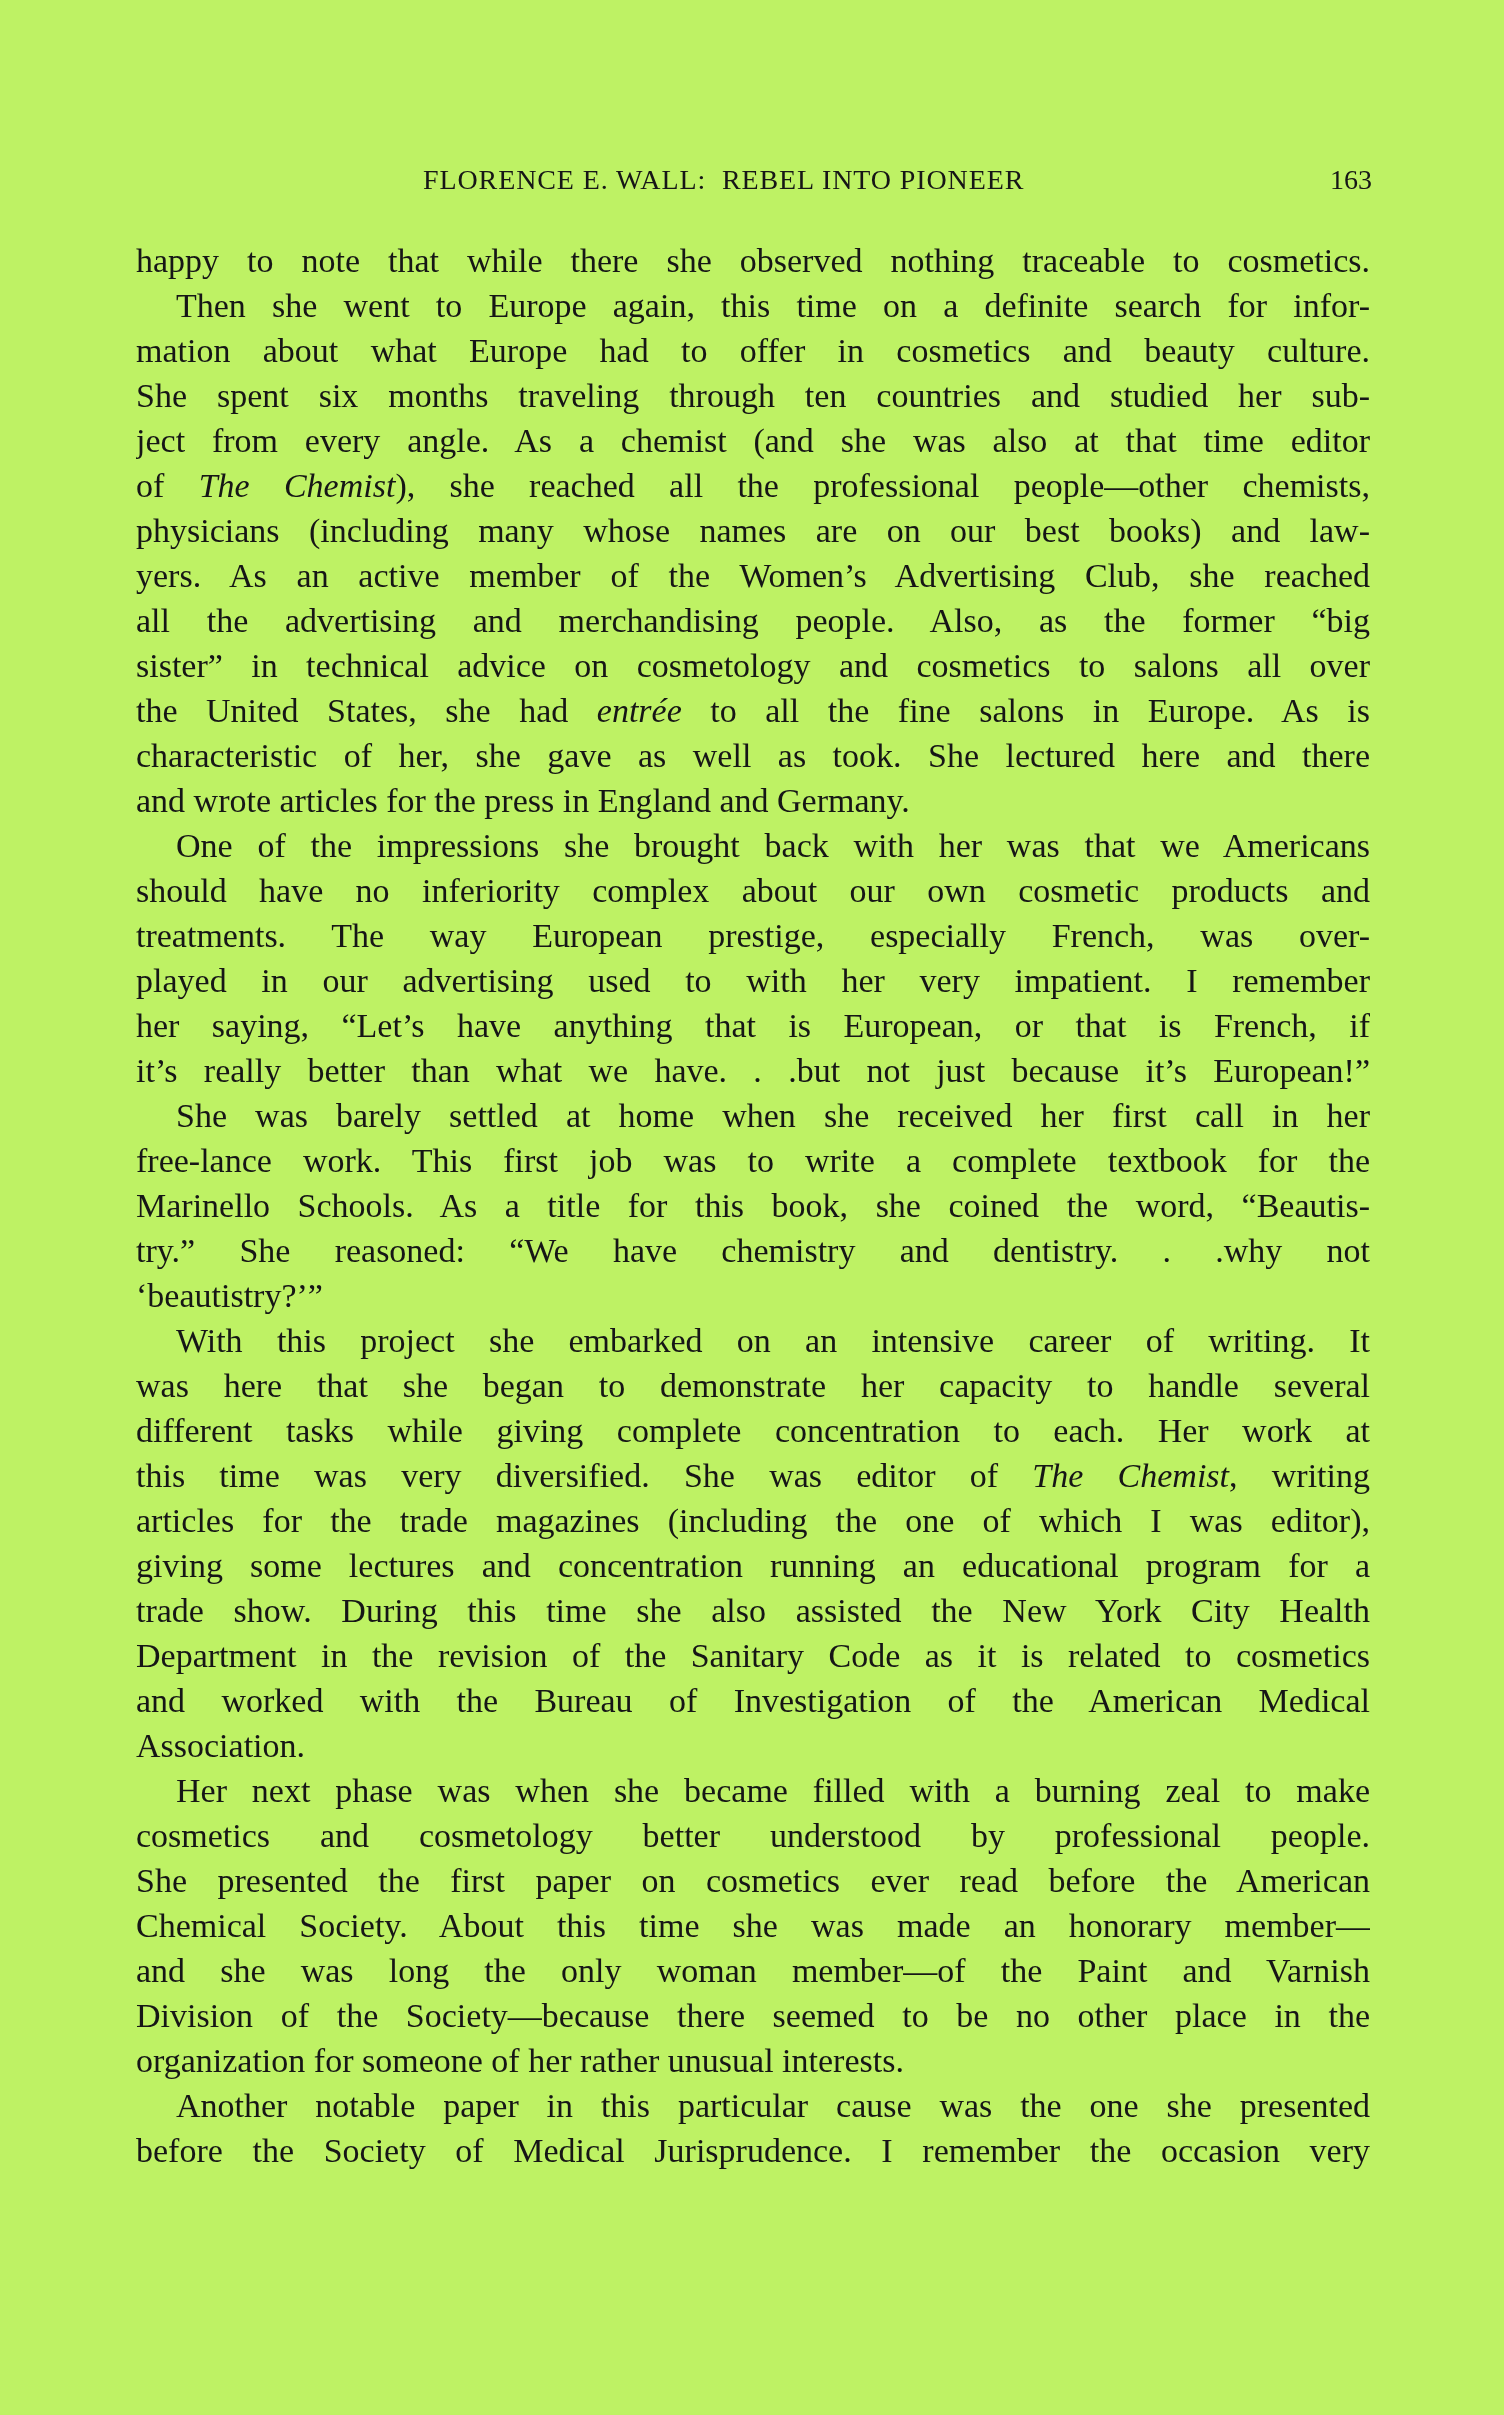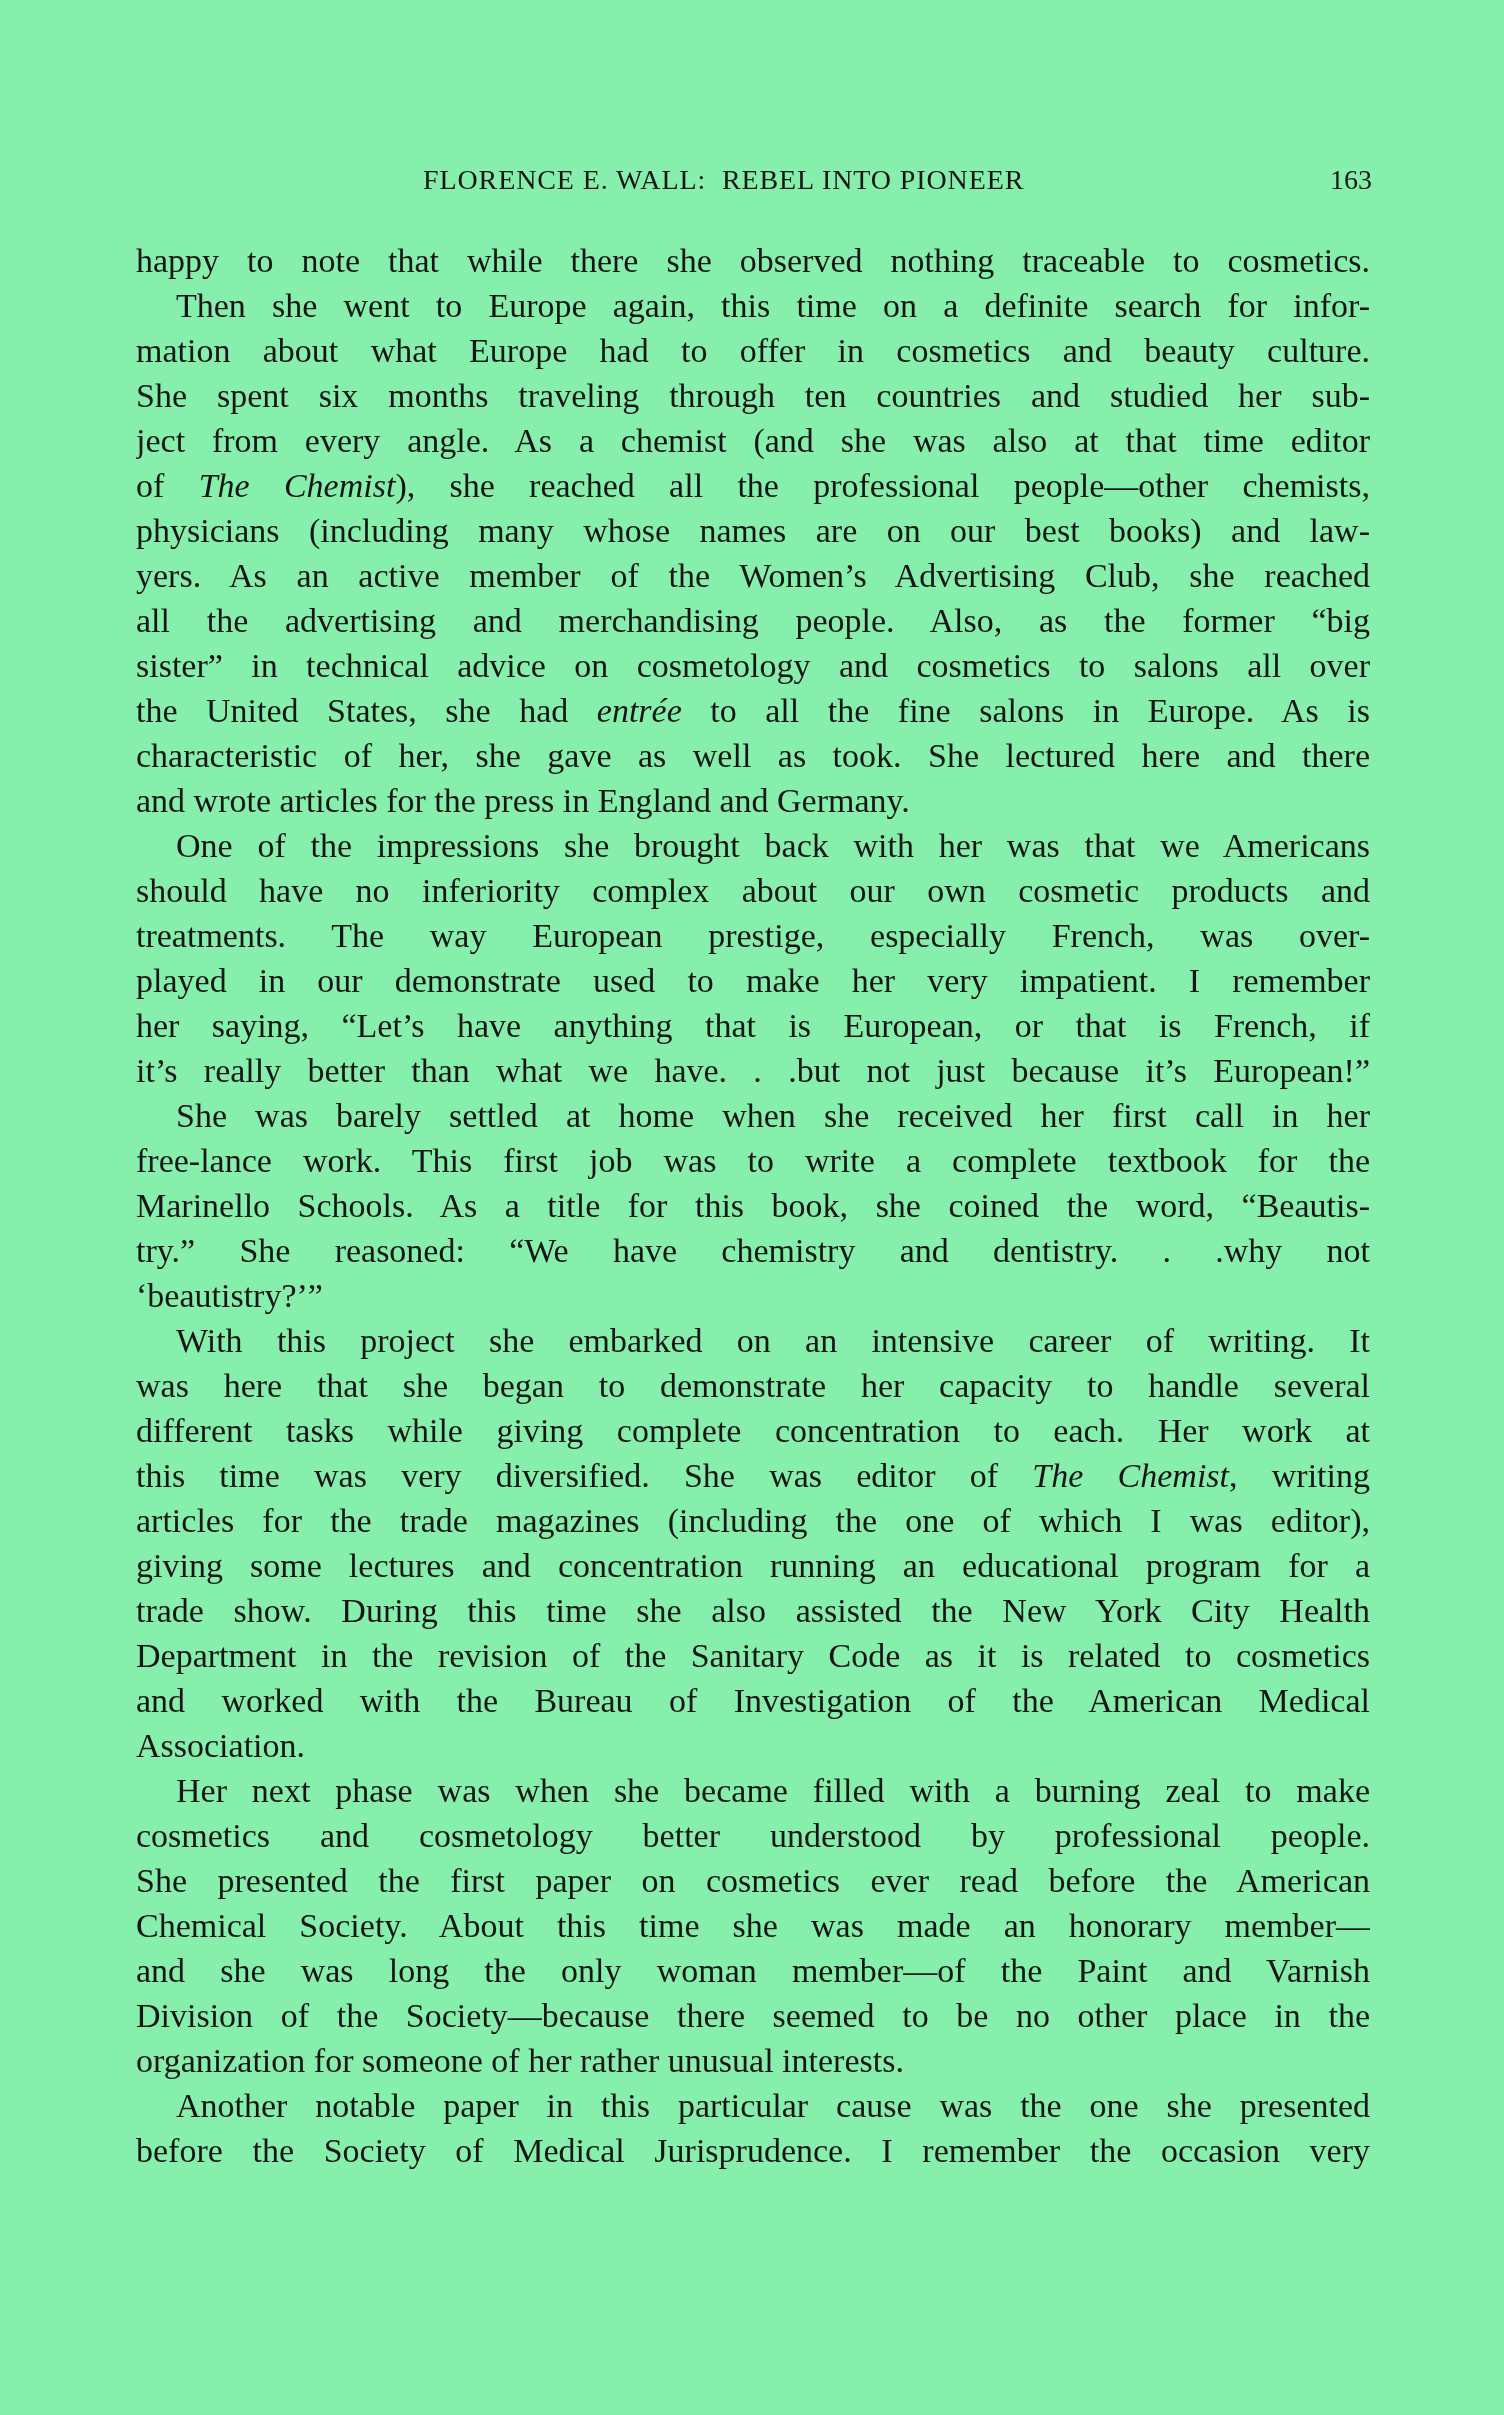--- a/index.html
+++ b/index.html
@@ -13,21 +13,21 @@
     position: relative;
     overflow: hidden;
     color: #161616;
     font-family: "Liberation Serif", "DejaVu Serif", serif;
   }
   .page {
     position: absolute;
     left: 0; top: 0;
     width: 1505px;
     height: 2415px;
-    background: #86efac;
+    background: #bef264;
   }
   .running-head {
     position: absolute;
     left: 423px;
     top: 166px;
     font-size: 28px;
     line-height: 28px;
     letter-spacing: 0.9px;
     white-space: pre;
   }
@@ -92,21 +92,21 @@
       <div class="line"><span>sister” in technical advice on cosmetology and cosmetics to salons all over</span></div>
       <div class="line"><span>the United States, she had </span><em>entrée</em><span> to all the fine salons in Europe.  As is</span></div>
       <div class="line"><span>characteristic of her, she gave as well as took.  She lectured here and there</span></div>
       <div class="line last"><span>and wrote articles for the press in England and Germany.</span></div>
     </div>
 
     <div>
       <div class="line indent"><span>One of the impressions she brought back with her was that we Americans</span></div>
       <div class="line"><span>should have no inferiority complex about our own cosmetic products and</span></div>
       <div class="line"><span>treatments.  The way European prestige, especially French, was over-</span></div>
-      <div class="line"><span>played in our demonstrate used to make her very impatient.  I remember</span></div>
+      <div class="line"><span>played in our advertising used to with her very impatient.  I remember</span></div>
       <div class="line"><span>her saying, “Let’s have anything that is European, or that is French, if</span></div>
       <div class="line"><span>it’s really better than what we have. . .but not just because it’s European!”</span></div>
     </div>
 
     <div>
       <div class="line indent"><span>She was barely settled at home when she received her first call in her</span></div>
       <div class="line"><span>free-lance work.  This first job was to write a complete textbook for the</span></div>
       <div class="line"><span>Marinello Schools.  As a title for this book, she coined the word, “Beautis-</span></div>
       <div class="line"><span>try.”  She reasoned:  “We have chemistry and dentistry. . .why not</span></div>
       <div class="line last"><span>‘beautistry?’”</span></div>

